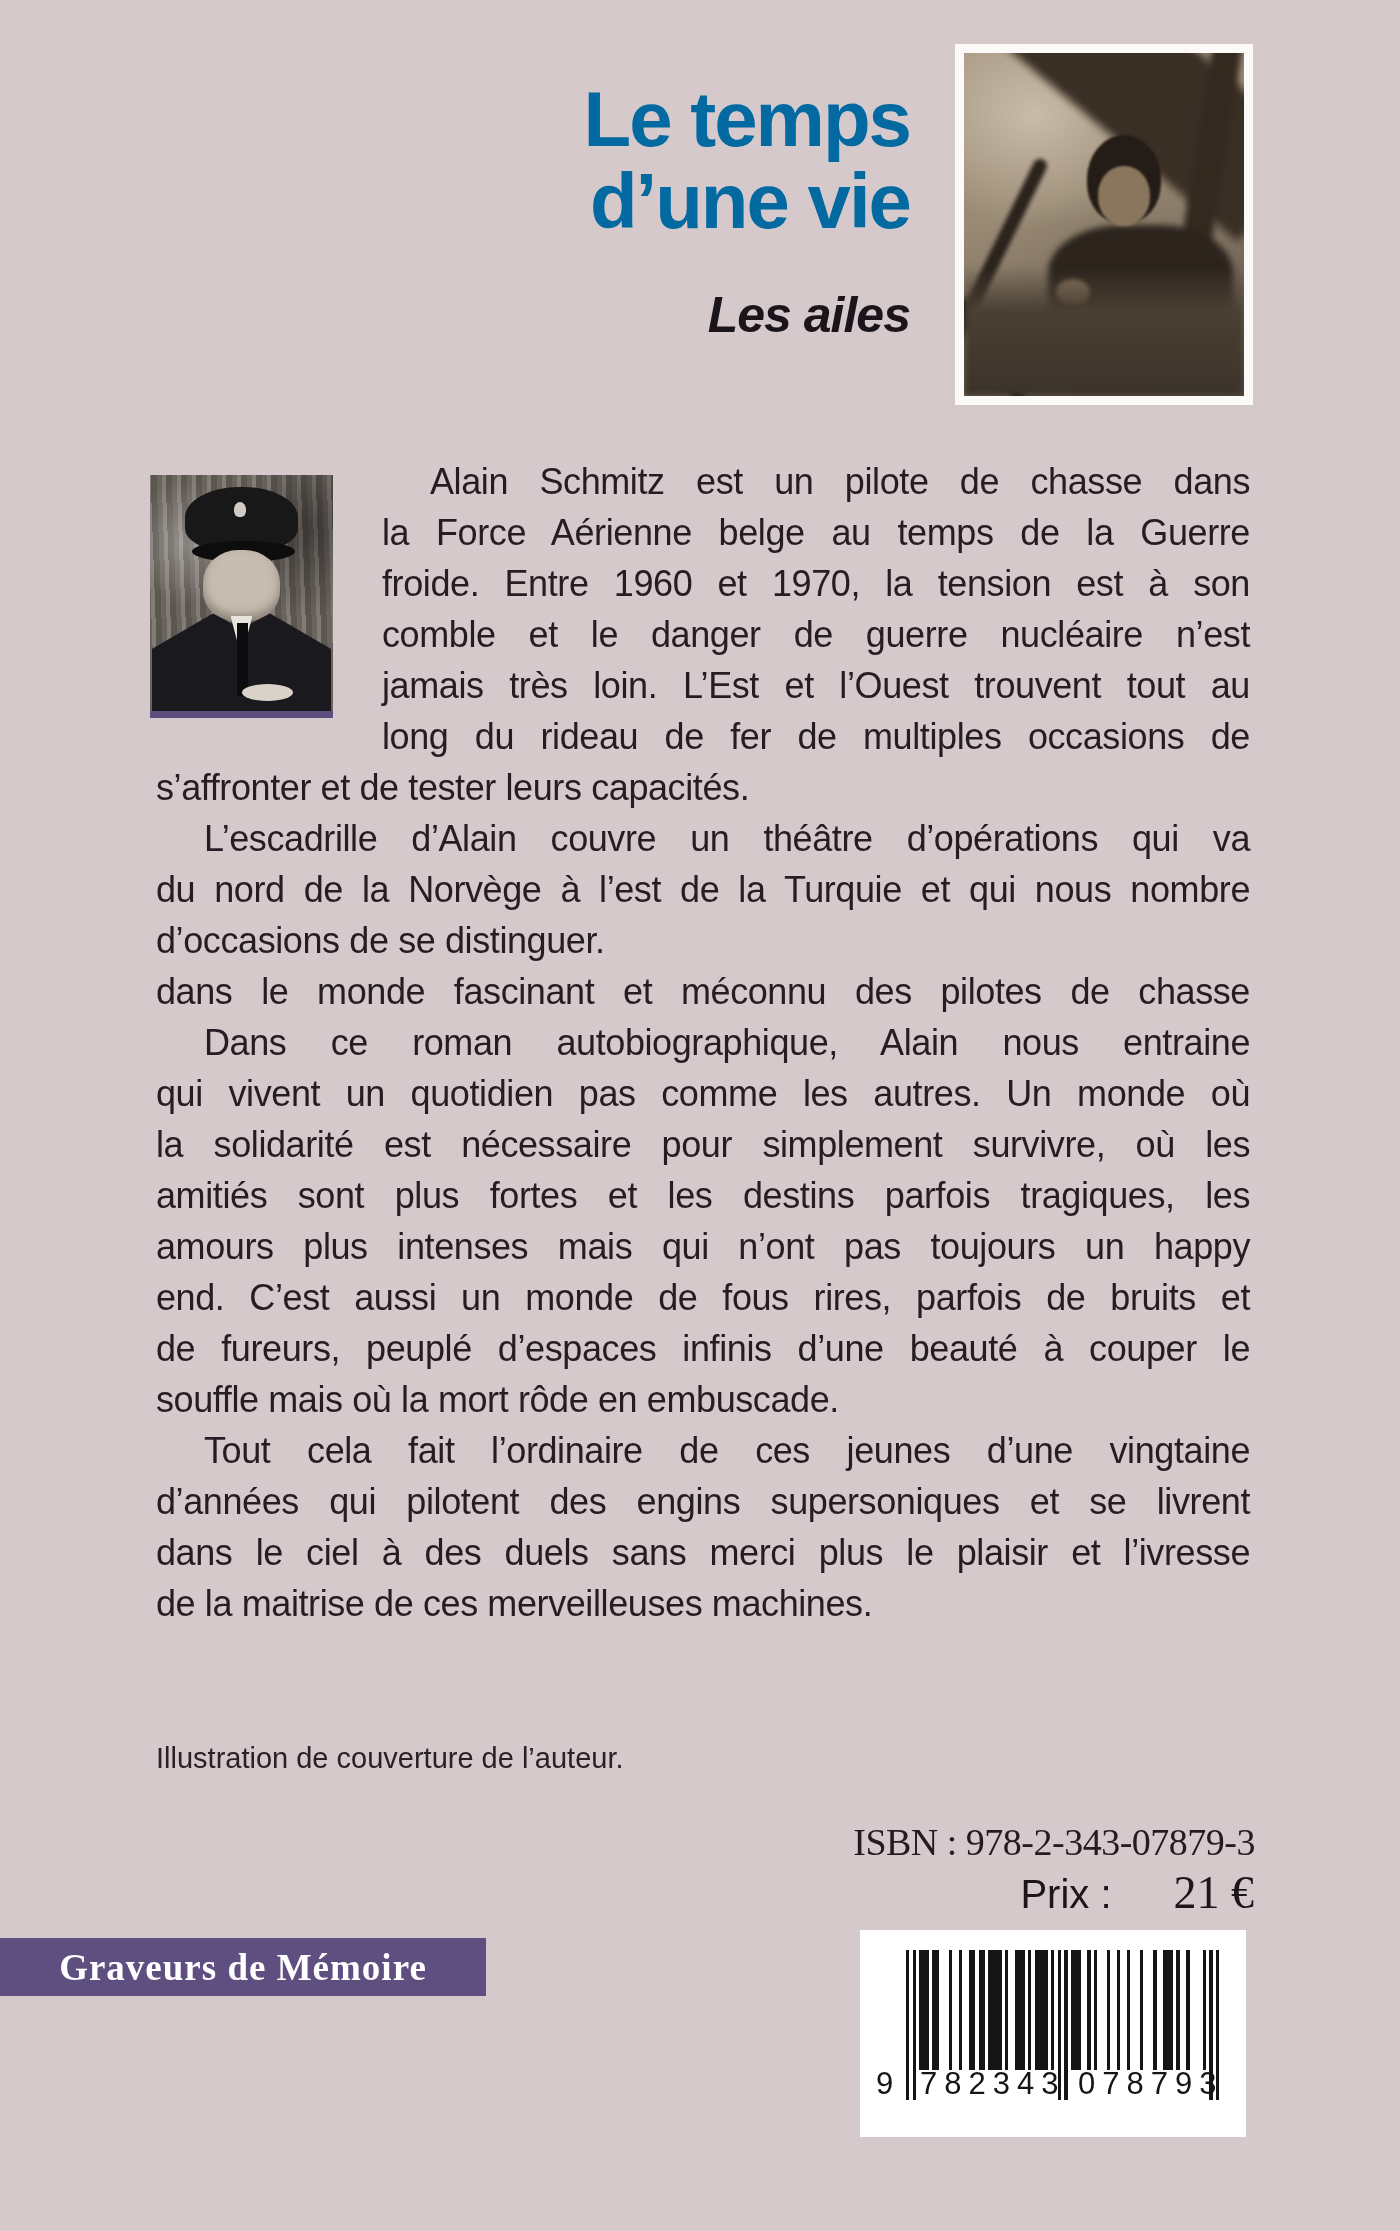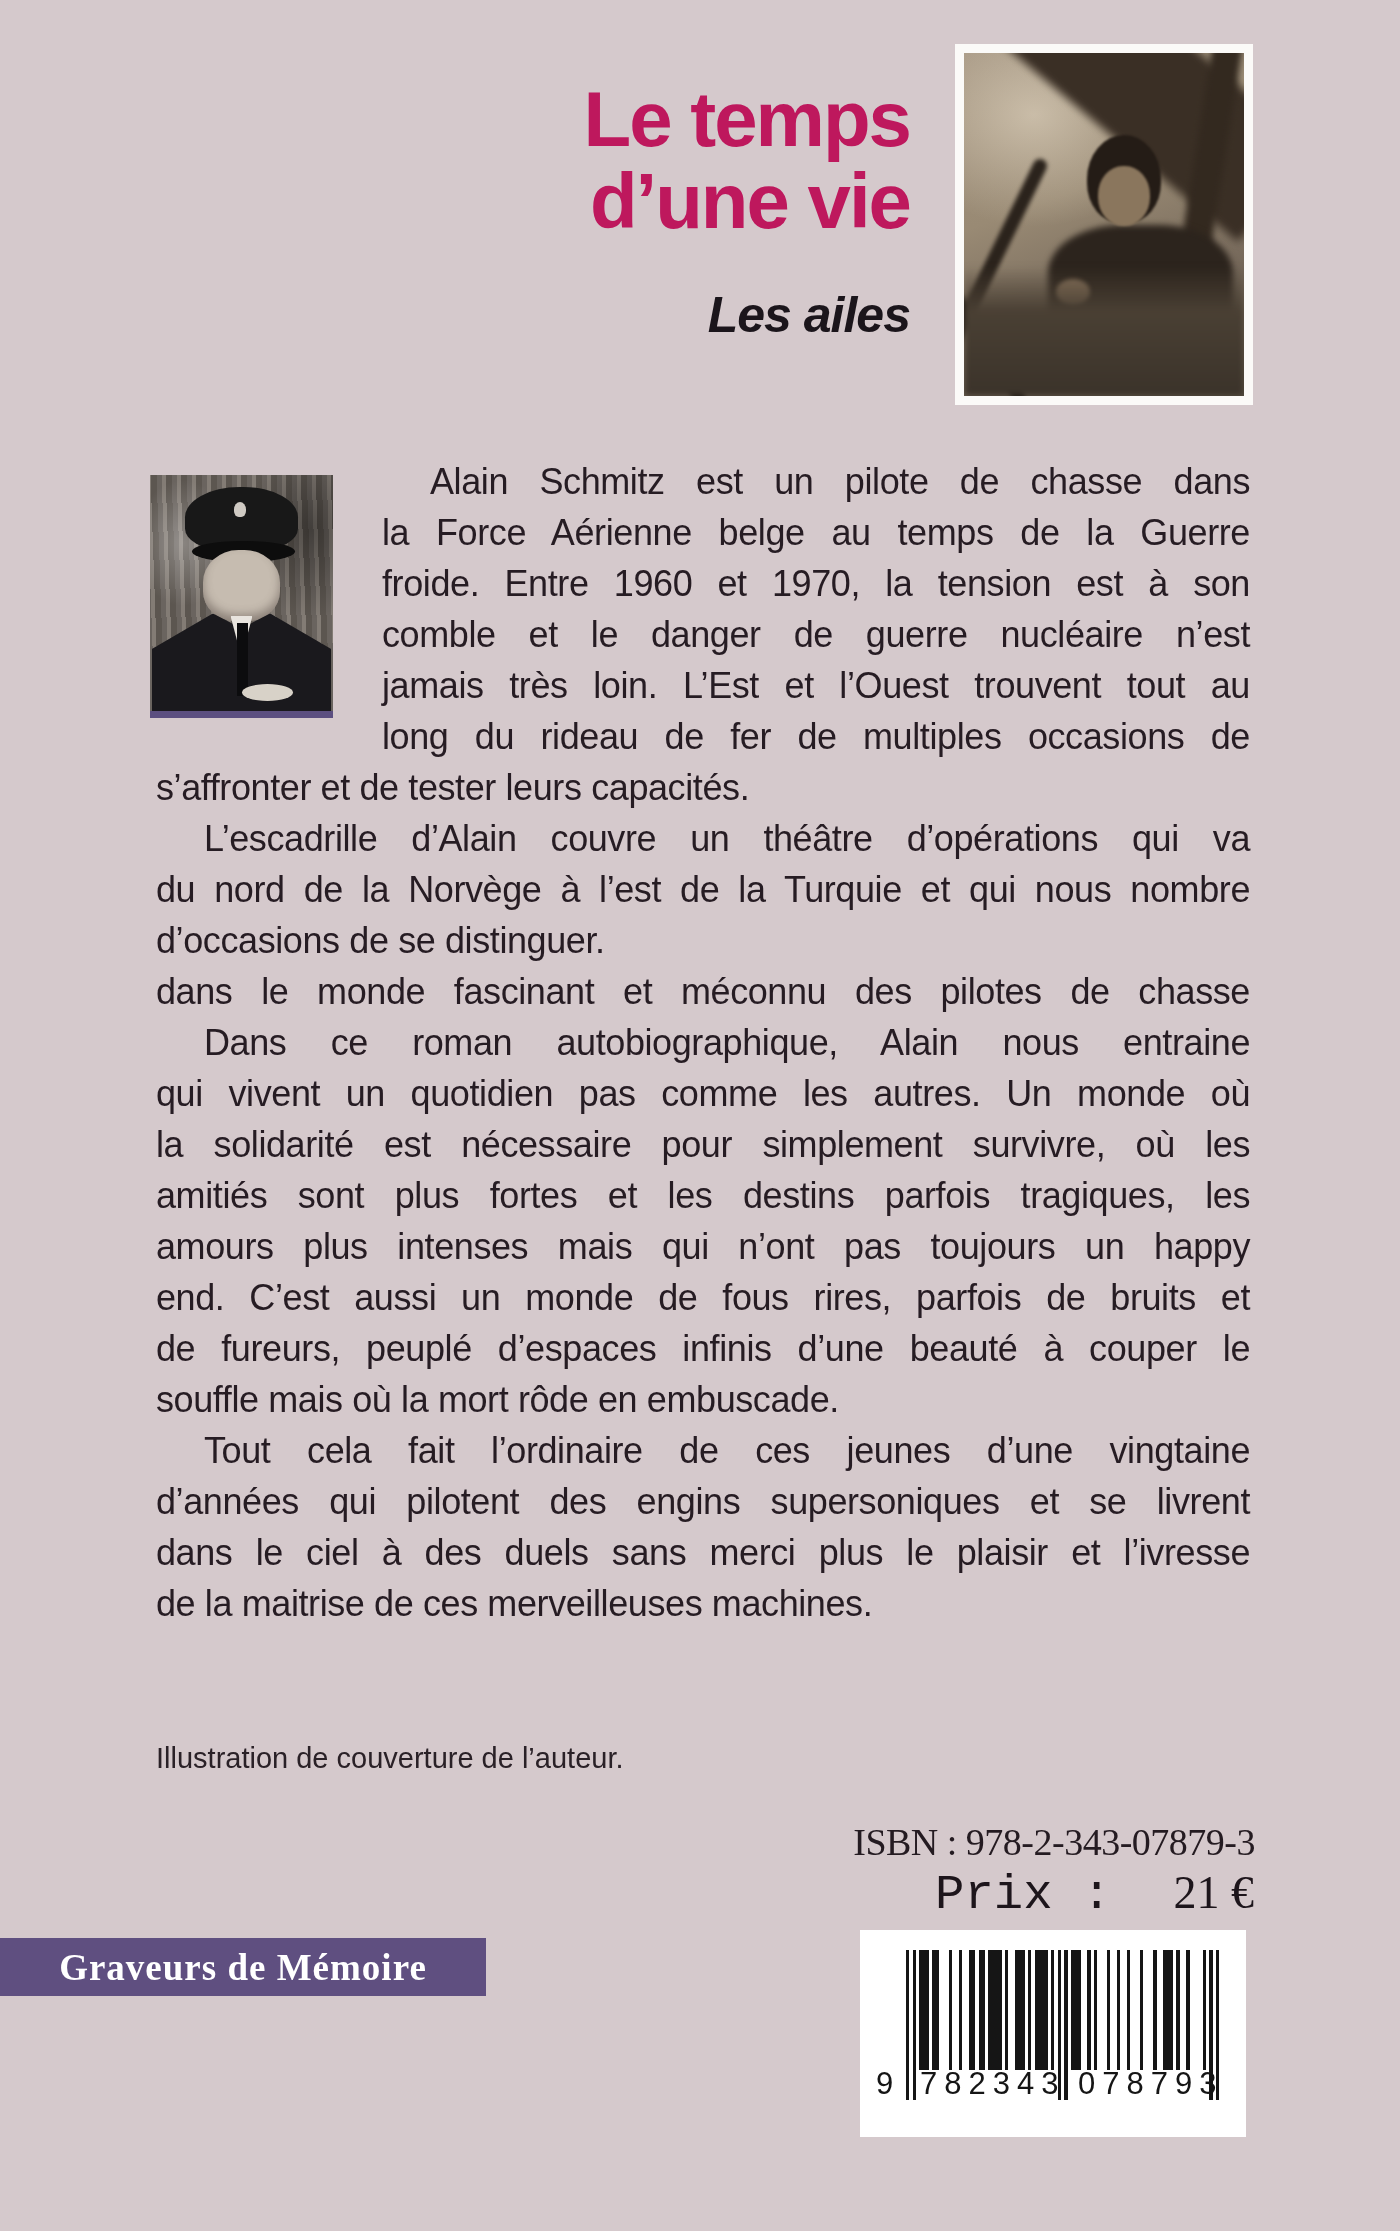--- a/index.html
+++ b/index.html
@@ -6,21 +6,21 @@
   .page{
     position:relative; width:1400px; height:2231px;
     background:#d5c9cc; overflow:hidden;
     font-family:"Liberation Sans", sans-serif;
     color:#261c23;
   }
   
   .title{
     position:absolute; top:78px; right:490px; width:560px;
     text-align:right; font-weight:bold; font-size:78px; line-height:82px;
-    letter-spacing:-2px; color:#be185d;
+    letter-spacing:-2px; color:#0369a1;
   }
   .subtitle{
     position:absolute; top:286px; right:490px; width:560px;
     text-align:right; font-weight:bold; font-style:italic;
     font-size:50px; color:#1b151b; letter-spacing:-1px;
   }
   
   .cockpit{
     position:absolute; left:955px; top:44px; width:298px; height:361px;
     background:#fbfaf8; box-sizing:border-box; padding:9px;
@@ -88,21 +88,21 @@
   .bl{text-align:justify; text-align-last:justify;}
   .bl.last{text-align-last:left;}
   .bl.wrap{margin-left:226px;}
   .bl.ind{text-indent:48px;}
   .bl .it{margin-top:8px;}
   
   .credit{position:absolute; left:156px; top:1742px; font-size:29px; color:#2a2127;}
   .isbn{position:absolute; right:145px; top:1820px; font-size:38px;
     font-family:"Liberation Serif", serif; color:#241b21; letter-spacing:-0.5px;}
   .price{position:absolute; right:146px; top:1866px; color:#1d151b;}
-  .price .lbl{font-size:49px; font-family:Liberation Mono, monospace;}
+  .price .lbl{font-size:40px; font-family:Liberation Sans, sans-serif;}
   .price .val{font-size:46px; font-family:"Liberation Serif", serif; margin-left:62px;}
   
   .banner{
     position:absolute; left:0; top:1938px; width:486px; height:58px;
     background:#5f4f80; color:#ffffff; display:flex; align-items:center;
     justify-content:center; font-family:"Liberation Serif", serif;
     font-weight:bold; font-size:37px; letter-spacing:1px;
   }
   .collection-desc{
     position:absolute; left:72px; top:2032px; width:740px;

